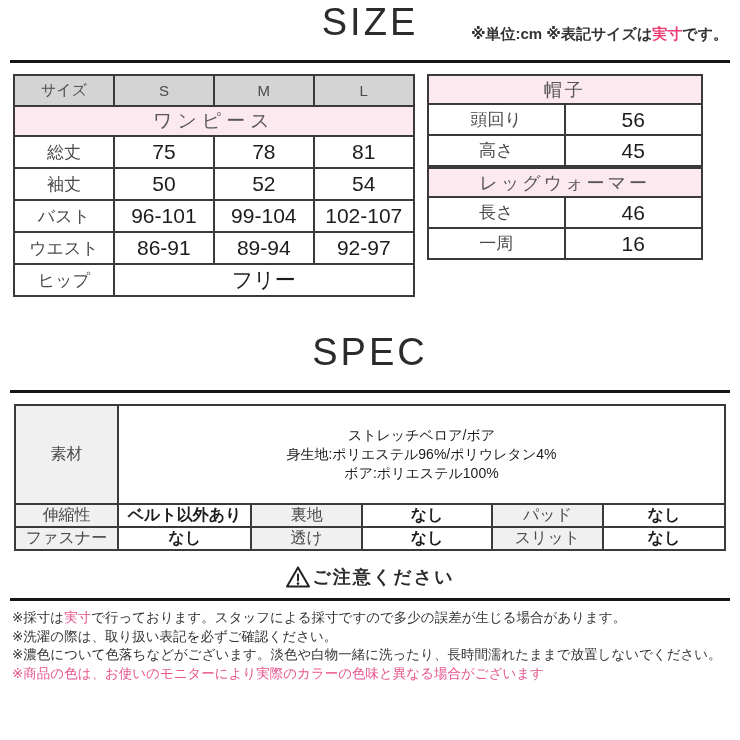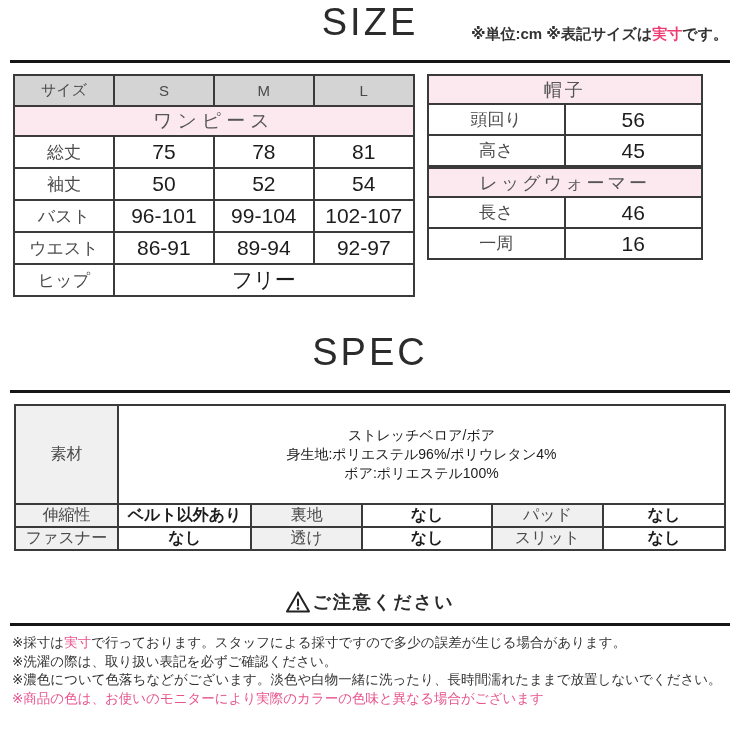--- a/index.html
+++ b/index.html
@@ -108,21 +108,21 @@
     text-align:center;
     padding:20px 10px;
     font-size:14px;
     line-height:19px;
     color:#1c1c1c;
     height:72px;
   }
 
   
   .caution {
-    margin-top:36px;
+    margin-top:11px;
     display:flex;
     justify-content:center;
     align-items:center;
     gap:1px;
     height:30px;
   }
   .caution-label {
     font-size:18px;
     font-weight:600;
     color:#2b2b2b;

